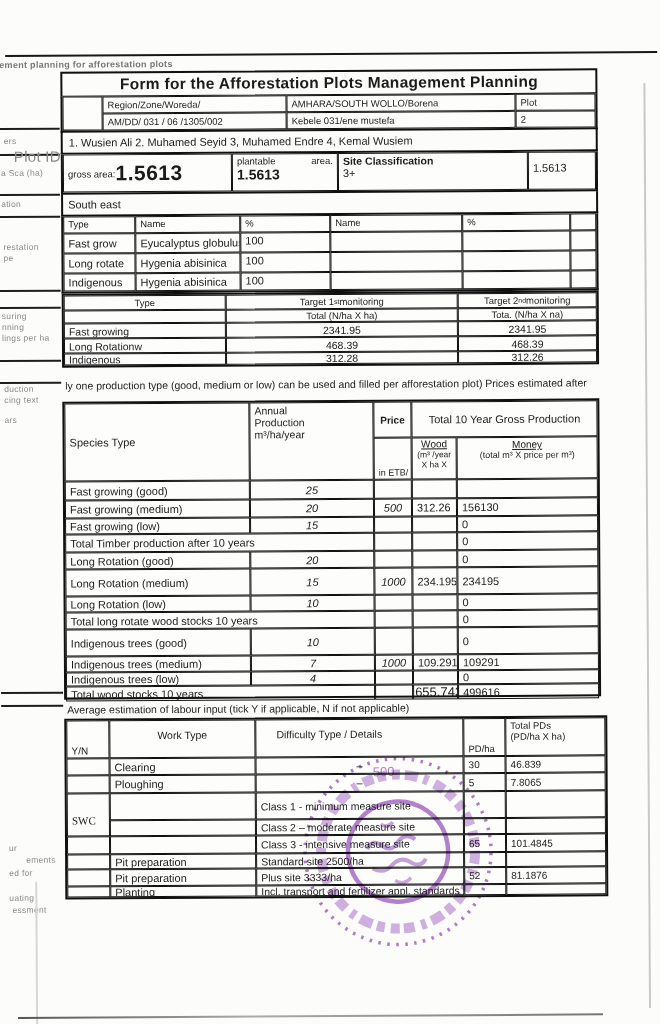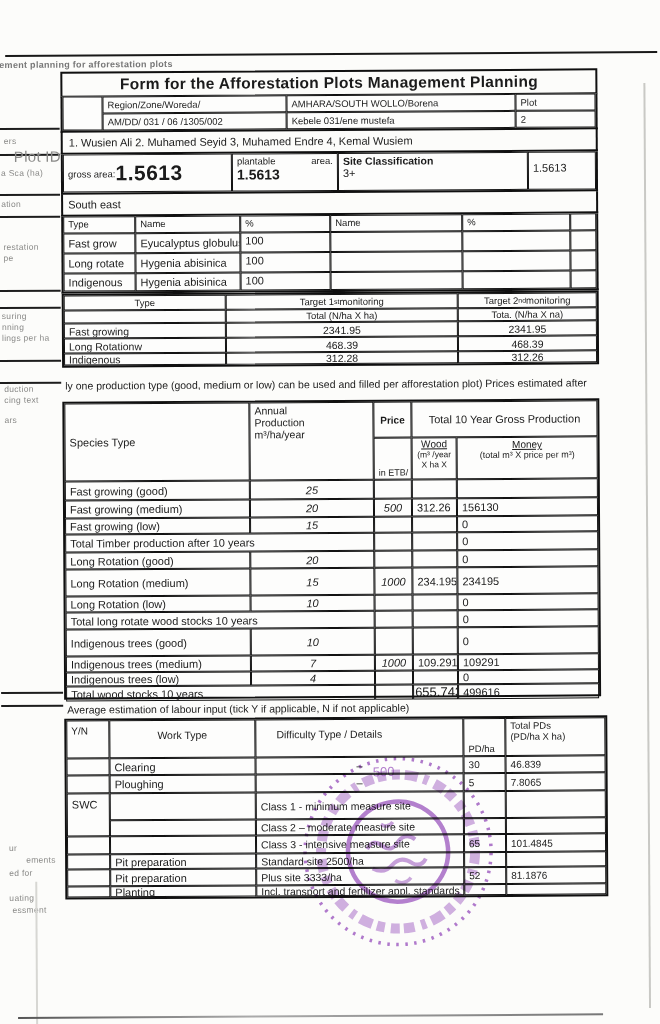--- a/index.html
+++ b/index.html
@@ -218,21 +218,21 @@
 
     <div class="c cl" style="grid-column:1/3;">Total  wood stocks 10 years</div>
     <div class="c"></div>
     <div class="c cl" style="padding:1px 1px;font-size:13px;">655.743</div>
     <div class="c cl">499616</div>
   </div>
 
   <div class="abs" style="left:66px;top:702px;width:534px;font-size:10.5px;white-space:nowrap;">Average estimation of labour input (tick Y if applicable, N if not applicable)</div>
 
   <div class="abs grid" style="left:63px;top:717px;width:543px;height:181px;grid-template-columns:43px 146px 208px 42px 1fr;grid-template-rows:38px 17px 18px 27px 16px 18px 15px 17px 1fr;">
-    <div class="c" style="font-size:10px;padding-top:4px;">Y/N</div>
+    <div class="c" style="font-size:10px;padding-top:24px;">Y/N</div>
     <div class="c" style="font-size:10.5px;padding-top:8px;padding-left:47px;">Work Type</div>
     <div class="c" style="font-size:10.5px;padding-top:8px;padding-left:20px;">Difficulty Type / Details</div>
     <div class="c cb" style="font-size:9.5px;">PD/ha</div>
     <div class="c" style="font-size:9.5px;">
       <div>Total PDs</div>
           <div>(PD/ha  X ha)</div>
     </div>
 
     <div class="c"></div>
     <div class="c cl">Clearing</div>
@@ -240,21 +240,21 @@
     <div class="c cl" style="font-size:10px;">30</div>
     <div class="c cl" style="font-size:10px;">46.839</div>
 
     <div class="c"></div>
     <div class="c cl">Ploughing</div>
     <div class="c cc">–</div>
     <div class="c cl" style="font-size:10px;">5</div>
     <div class="c cl" style="font-size:10px;">7.8065</div>
 
     <div class="c"></div>
-    <div class="c" style="grid-row:4/6;padding-top:4px;">SWC</div>
+    <div class="c" style="grid-row:4/6;padding-top:20px;font-family:Liberation Serif, serif;">SWC</div>
     <div class="c cl" style="font-size:10.5px;">Class 1 - minimum measure site</div>
     <div class="c"></div>
     <div class="c"></div>
 
     <div class="c"></div>
     <div class="c cl" style="font-size:10.5px;">Class 2 – moderate measure site</div>
     <div class="c"></div>
     <div class="c"></div>
 
     <div class="c"></div>

